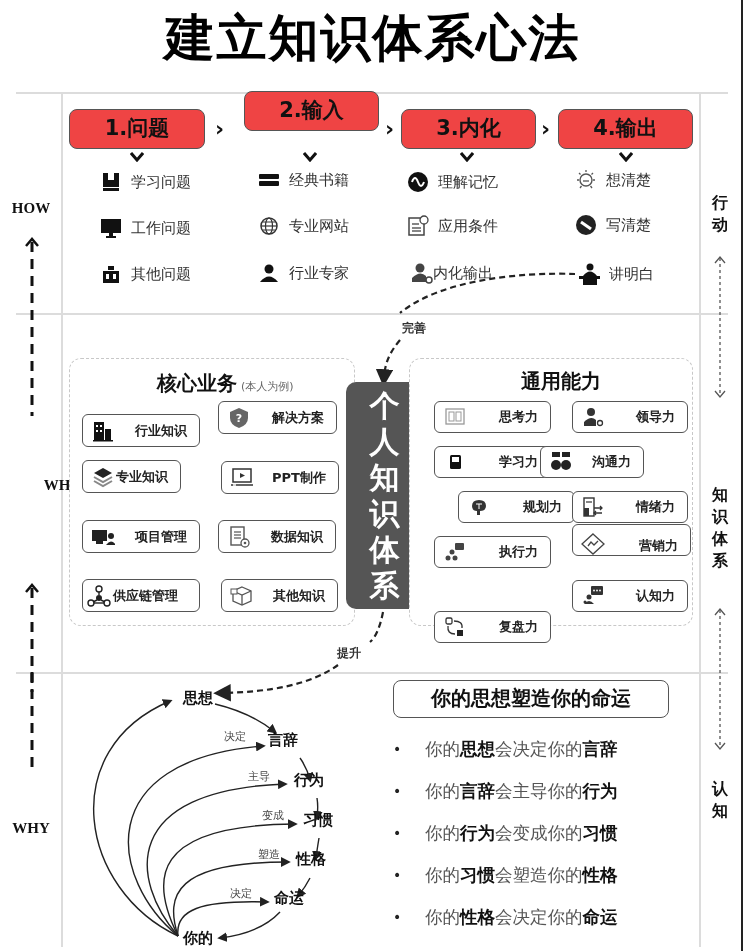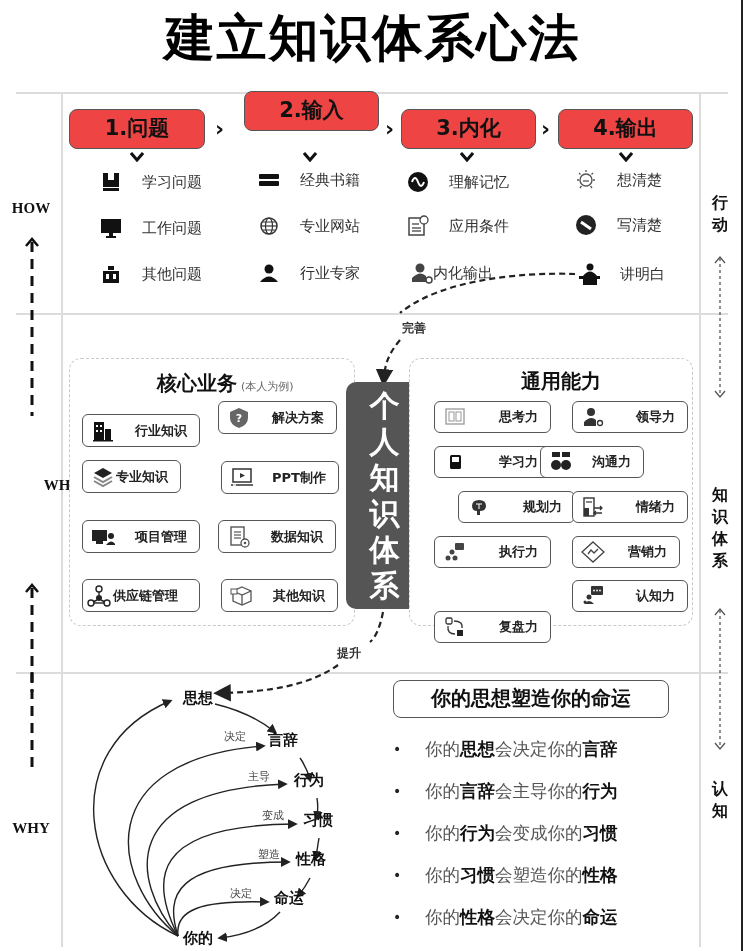--- a/index.html
+++ b/index.html
@@ -16,21 +16,21 @@
   .right-border { right: 2px; top: 0; width: 2px; height: 951px; background: #222; }
 
   
   .axis-left { left: 0; width: 62px; text-align: center; font-size: 15px; font-weight: bold; color: #111; font-family: Liberation Serif, serif; }
   .axis-right { left: 700px; width: 40px; text-align: center; font-size: 16px; font-weight: bold; color: #111; line-height: 22px; }
 
   
   .step { height: 40px; border: 1.5px solid #555; border-radius: 8px; font-size: 21px; font-weight: bold; text-align: center; line-height: 37px; color: #111; background: #ef4444; }
   .step-chev { font-size: 22px; font-weight: bold; color: #111; line-height: 22px; }
   .down-chev { width: 14px; height: 10px; }
-  .how-item { display: flex; align-items: center; gap: 20px; font-size: 15px; color: #333; height: 24px; }
+  .how-item { display: flex; align-items: center; gap: 9px; font-size: 15px; color: #333; height: 24px; }
   .how-item .ico { width: 22px; height: 22px; display: inline-flex; align-items: center; justify-content: center; }
 
   
   .panel { border: 1.5px dashed #c8c8c8; border-radius: 12px; background: #fff; }
   .panel-title { font-size: 20px; font-weight: bold; color: #111; }
   .panel-sub { font-size: 11px; color: #666; font-weight: normal; margin-left: 4px; }
   .chip { height: 33px; border: 1.8px solid #555; border-radius: 6px; display: flex; align-items: center; padding: 0 8px; background: #fff; }
   .chip .ico { width: 24px; height: 22px; display: inline-flex; align-items: center; justify-content: center; flex-shrink: 0; }
   .chip .lbl { flex: 1; text-align: right; font-size: 13px; font-weight: bold; color: #222; padding-right: 4px; }
   .center-box { left: 346px; top: 382px; width: 77px; height: 227px; background: #555; border-radius: 10px; color: #fff; font-size: 30px; font-weight: bold; display: flex; flex-direction: column; align-items: center; justify-content: center; line-height: 36px; }
@@ -444,21 +444,21 @@
   <span class="ico">
       <svg width="22" height="22">
         <rect x="11" y="2" width="9" height="7" rx="1" fill="#444"></rect>
         <circle cx="8" cy="11" r="2.5" fill="#444"></circle>
         <circle cx="4" cy="17" r="2.5" fill="#444"></circle>
         <circle cx="11" cy="17" r="2.5" fill="#444"></circle>
       </svg>
     </span>
   <span class="lbl">执行力</span>
 </div>
-<div class="abs chip" style="left:572px; top:536px; width:108px; height:32px;">
+<div class="abs chip" style="left:572px; top:524px; width:119px; height:32px;align-items:flex-end;">
   <span class="ico">
       <svg width="24" height="22">
         <path d="M12 1 L23 11 L12 21 L1 11 Z" stroke="#444" stroke-width="1.3" fill="none"></path>
         <path d="M7 13 L10 9 L13 12 L17 8" stroke="#444" stroke-width="1.3" fill="none"></path>
       </svg>
     </span>
   <span class="lbl">营销力</span>
 </div>
 <div class="abs chip" style="left:434px; top:580px; width:117px; height:32px;margin-top:31px;">
   <span class="ico">

